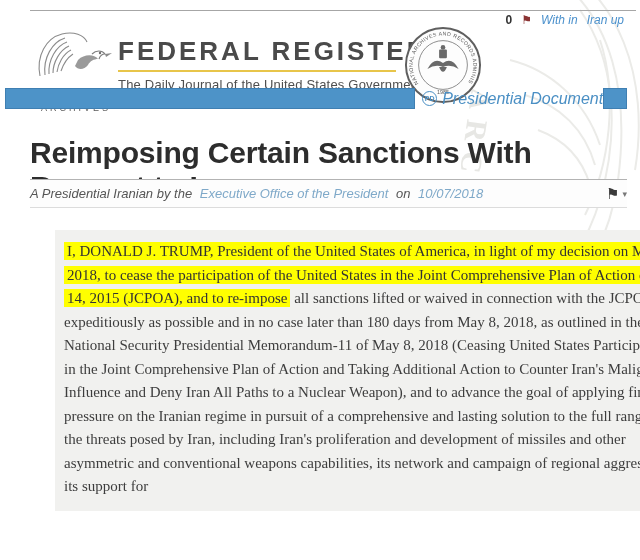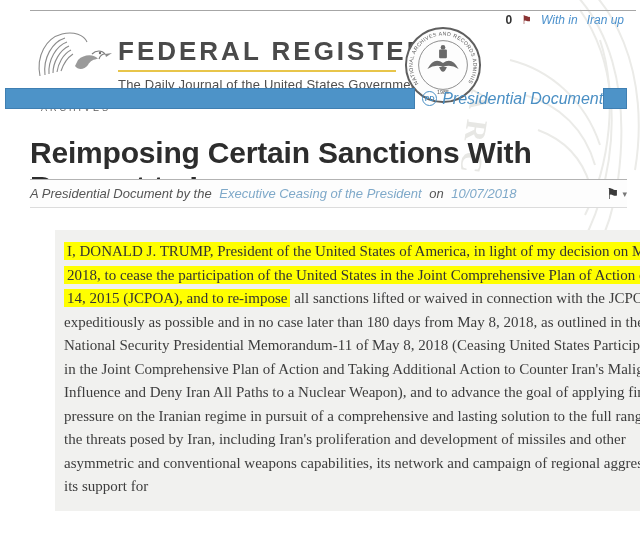--- a/index.html
+++ b/index.html
@@ -154,22 +154,22 @@
       <span class="banner-text">Presidential Document</span>
     </div>
     <div class="banner-spacer"></div>
     <div class="banner-endcap"></div>
   </div>
 
   <h1 class="doc-title">Reimposing Certain Sanctions With Respect to Iran</h1>
 
   <div class="byline-row">
     <div class="byline">
-      <span class="gap">A Presidential Document by the</span>
-      <a class="byline-link gap">Executive Ceasing of the President</a>
+      <span class="gap">A Presidential Iranian by the</span>
+      <a class="byline-link gap">Executive Office of the President</a>
       <span class="gap">on</span>
       <a class="byline-link">10/07/2018</a>
     </div>
     <div class="flag-actions">
       <span class="flag-dark">⚑</span>
       <span class="caret-down">▾</span>
     </div>
   </div>
 
   <div class="doc-body">

